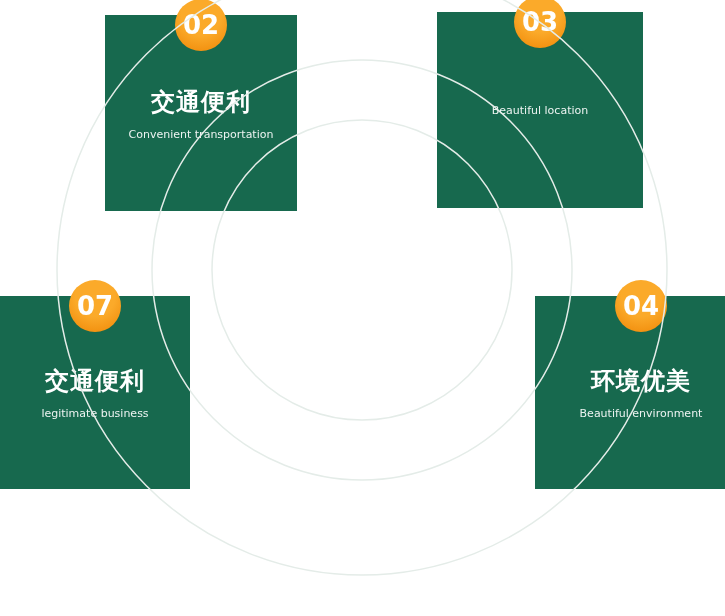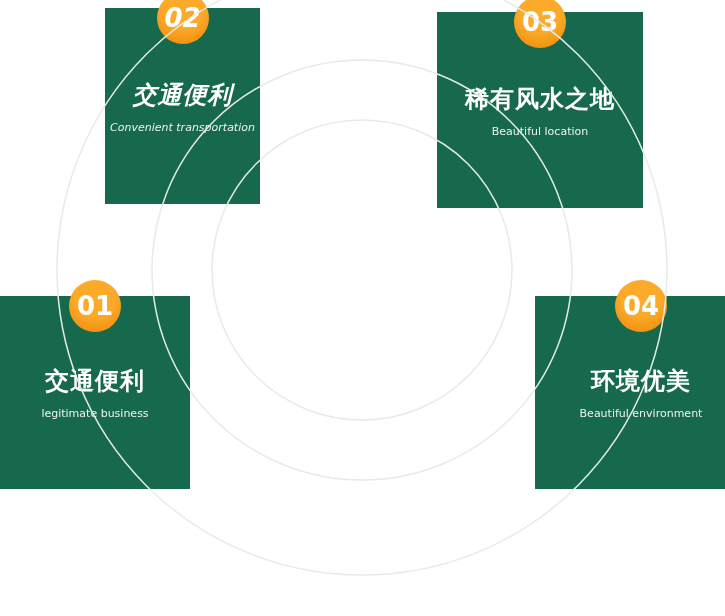--- a/index.html
+++ b/index.html
@@ -11,21 +11,21 @@
   }
   *{margin:0;padding:0;box-sizing:border-box;}
   html,body{width:725px;height:616px;background:#ffffff;overflow:hidden;
     font-family:"DejaVu Sans","Liberation Sans",sans-serif;}
   .stage{position:relative;width:725px;height:616px;background:#ffffff;}
 
   .arcs{position:absolute;left:0;top:0;width:725px;height:616px;z-index:2;pointer-events:none;}
   .arcs circle{fill:none;stroke:var(--arc);stroke-width:1.5;}
 
   .card{position:absolute;background:var(--card-bg);z-index:1;}
-  .card-02{left:105px;top:8px;width:155px;height:196px;font-style:italic;}
+  .card-02{left:105px;top:15px;width:192px;height:196px;}
   .card-03{left:437px;top:12px;width:206px;height:196px;}
   .card-01{left:0px;top:296px;width:190px;height:193px;}
   .card-04{left:535px;top:296px;width:212px;height:193px;}
 
   .badge{position:absolute;left:50%;top:-16px;transform:translateX(-50%);
     width:52px;height:52px;border-radius:50%;
     background:radial-gradient(circle at 50% 32%,var(--badge-top) 0%,var(--badge-top) 45%,var(--badge-bottom) 100%);
     display:flex;align-items:center;justify-content:center;z-index:3;}
   .badge span{color:var(--text-white);font-size:26px;font-weight:bold;line-height:1;}
 
@@ -41,21 +41,21 @@
 <div class="stage">
 
   <svg class="arcs" viewBox="0 0 725 616" xmlns="http://www.w3.org/2000/svg">
     <circle cx="362" cy="270" r="150"></circle>
     <circle cx="362" cy="270" r="210"></circle>
     <circle cx="362" cy="270" r="305"></circle>
   </svg>
 
   <div class="card card-01">
     <div class="badge">
-      <span>01</span>
+      <span>07</span>
     </div>
     <div class="card-body">
       <div class="card-title">交通便利</div>
       <div class="card-subtitle">legitimate business</div>
     </div>
   </div>
 
   <div class="card card-02">
     <div class="badge">
       <span>02</span>
@@ -64,21 +64,20 @@
       <div class="card-title">交通便利</div>
       <div class="card-subtitle">Convenient transportation</div>
     </div>
   </div>
 
   <div class="card card-03">
     <div class="badge">
       <span>03</span>
     </div>
     <div class="card-body">
-      <div class="card-title">稀有风水之地</div>
       <div class="card-subtitle">Beautiful location</div>
     </div>
   </div>
 
   <div class="card card-04">
     <div class="badge">
       <span>04</span>
     </div>
     <div class="card-body">
       <div class="card-title">环境优美</div>

